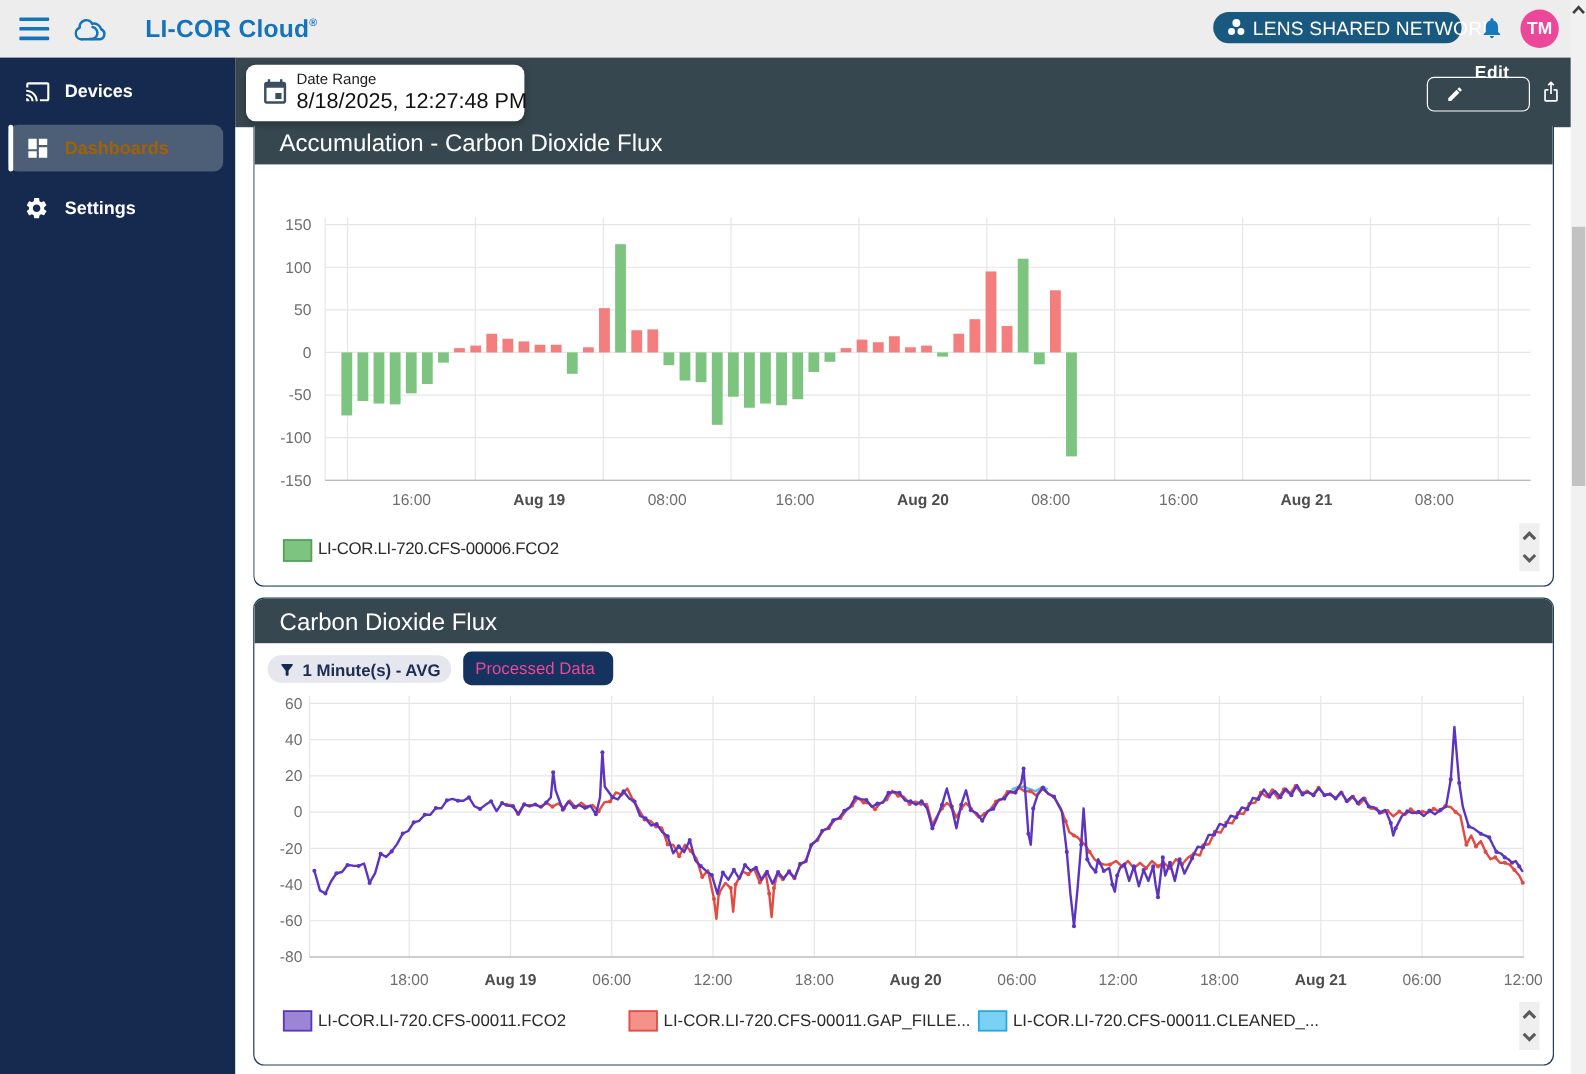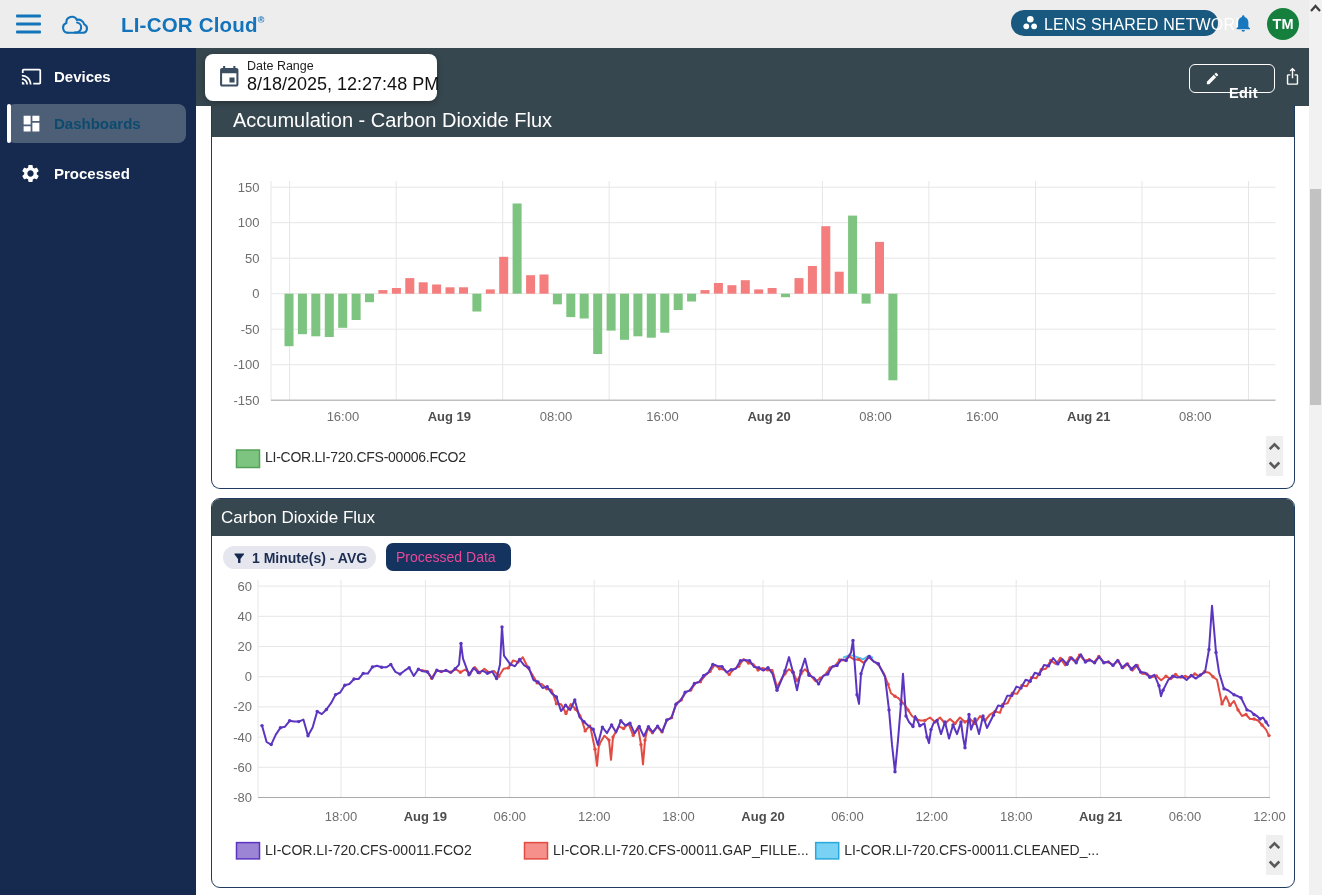--- a/index.html
+++ b/index.html
@@ -28,60 +28,60 @@
  <circle cx="8.3" cy="4.2" r="3.3" fill="#fff"></circle>
     <circle cx="4.3" cy="11.3" r="2.9" fill="#fff"></circle>
     <circle cx="12.1" cy="11.3" r="2.9" fill="#fff"></circle>
 </svg>
 <div class="abs" style="left:1044px;top:16px;font-size:16px;color:#fff;letter-spacing:0.15px;">LENS SHARED NETWORK</div>
 
 <svg class="abs" style="left:1232.5px;top:13px" width="20.5" height="20.5" viewBox="0 0 24 24">
  <path d="M12 22c1.1 0 2-.9 2-2h-4c0 1.1.89 2 2 2zM18 16v-5c0-3.07-1.64-5.64-4.5-6.32V4c0-.83-.67-1.5-1.5-1.5s-1.5.67-1.5 1.5v.68C7.63 5.36 6 7.92 6 11v5l-2 2v1h16v-1l-2-2z" fill="#1878be"></path>
 </svg>
 
-<div class="abs" style="left:1267px;top:8px;width:32px;height:32px;border-radius:50%;background:#15803d;color:#fff;font-size:14.5px;font-weight:bold;text-align:center;line-height:32px;">TM</div>
+<div class="abs" style="left:1267px;top:8px;width:32px;height:32px;border-radius:50%;background:#ec4899;color:#fff;font-size:14.5px;font-weight:bold;text-align:center;line-height:32px;">TM</div>
 
 <div class="abs" style="left:0;top:48px;width:196px;height:847px;background:#152a4e;"></div>
 
 <div class="abs" style="left:196px;top:48px;width:1113px;height:58px;background:#37474f;"></div>
 
 <svg class="abs" style="left:21px;top:66px" width="21" height="21" viewBox="0 0 24 24">
  <path d="M21 3H3c-1.1 0-2 .9-2 2v3h2V5h18v14h-7v2h7c1.1 0 2-.9 2-2V5c0-1.1-.9-2-2-2zM1 18v3h3c0-1.66-1.34-3-3-3zM1 14v2c2.76 0 5 2.24 5 5h2c0-3.87-3.13-7-7-7zM1 10v2c4.97 0 9 4.03 9 9h2c0-6.08-4.93-11-11-11z" fill="#fff"></path>
 </svg>
 <div class="abs" style="left:54px;top:68px;font-size:15px;font-weight:bold;color:#fff;">Devices</div>
 <div class="abs" style="left:7px;top:104px;width:179px;height:39px;background:#4c5f76;border-radius:8px;"></div>
 <div class="abs" style="left:7px;top:104px;width:4px;height:39px;background:#fff;border-radius:2px;"></div>
 <svg class="abs" style="left:21px;top:113px" width="21" height="21" viewBox="0 0 24 24">
  <path d="M3 13h8V3H3v10zm0 8h8v-6H3v6zm10 0h8V11h-8v10zm0-18v6h8V3h-8z" fill="#fff"></path>
 </svg>
-<div class="abs" style="left:54px;top:115px;font-size:15px;font-weight:bold;color:#0c4a6e;text-align:right;">Dashboards</div>
+<div class="abs" style="left:54px;top:115px;font-size:15px;font-weight:bold;color:#a16207;text-align:right;">Dashboards</div>
 <svg class="abs" style="left:20px;top:163px" width="21" height="21" viewBox="0 0 24 24">
  <path d="M19.14 12.94c.04-.3.06-.61.06-.94 0-.32-.02-.64-.07-.94l2.03-1.58c.18-.14.23-.41.12-.61l-1.92-3.32c-.12-.22-.37-.29-.59-.22l-2.39.96c-.5-.38-1.03-.7-1.62-.94l-.36-2.54c-.04-.24-.24-.41-.48-.41h-3.84c-.24 0-.43.17-.47.41l-.36 2.54c-.59.24-1.13.57-1.62.94l-2.39-.96c-.22-.08-.47 0-.59.22L2.74 8.87c-.12.21-.08.47.12.61l2.03 1.58c-.05.3-.09.63-.09.94s.02.64.07.94l-2.03 1.58c-.18.14-.23.41-.12.61l1.92 3.32c.12.22.37.29.59.22l2.39-.96c.5.38 1.03.7 1.62.94l.36 2.54c.05.24.24.41.48.41h3.84c.24 0 .44-.17.47-.41l.36-2.54c.59-.24 1.13-.56 1.62-.94l2.39.96c.22.08.47 0 .59-.22l1.92-3.32c.12-.22.07-.47-.12-.61l-2.01-1.58zM12 15.6c-1.98 0-3.6-1.62-3.6-3.6s1.62-3.6 3.6-3.6 3.6 1.62 3.6 3.6-1.62 3.6-3.6 3.6z" fill="#fff"></path>
 </svg>
-<div class="abs" style="left:54px;top:165px;font-size:15px;font-weight:bold;color:#fff;">Processed</div>
+<div class="abs" style="left:54px;top:165px;font-size:15px;font-weight:bold;color:#fff;">Settings</div>
 
 <div class="abs" style="left:1189px;top:64px;width:86px;height:29px;border:1.5px solid #fff;border-radius:6px;"></div>
 <svg class="abs" style="left:1205px;top:71px" width="15" height="15" viewBox="0 0 24 24">
  <path d="M3 17.25V21h3.75L17.81 9.94l-3.75-3.75L3 17.25zM20.71 7.04c.39-.39.39-1.02 0-1.41l-2.34-2.34c-.39-.39-1.02-.39-1.41 0l-1.83 1.83 3.75 3.75 1.83-1.83z" fill="#fff"></path>
 </svg>
-<div class="abs" style="left:1229px;top:85px;font-size:14.5px;font-weight:bold;color:#fff;letter-spacing:0.4px;">Edit</div>
+<div class="abs" style="left:1229px;top:53px;font-size:14.5px;font-weight:bold;color:#fff;letter-spacing:0.4px;">Edit</div>
 
 <svg class="abs" style="left:1284px;top:66px" width="17" height="22" viewBox="0 0 24 30">
  <path d="M16 8 l-1.42 1.42 -1.59-1.59 V19 h-1.98 V7.83 L9.42 9.42 8 8 l4-4 4 4z" fill="#fff" transform="translate(0,-2.2)"></path>
  <path d="M20 13 v11 c0 1.1-.9 2-2 2 H6 c-1.11 0-2-.9-2-2 V13 c0-1.11.89-2 2-2 h3 v2 H6 v11 h12 V13 h-3 v-2 h3 c1.1 0 2 .89 2 2z" fill="#fff"></path>
 </svg>
 
 <div class="abs" style="left:211px;top:105px;width:1084px;height:384px;background:#fff;border:1.5px solid #1f3c60;border-radius:0 0 9px 9px;border-top:none;overflow:hidden;">
   <div style="height:32px;background:#37474f;"></div>
 </div>
 <div class="abs" style="left:233px;top:109px;font-size:20px;color:#fff;">Accumulation - Carbon Dioxide Flux</div>
 <div class="abs" style="left:211px;top:498px;width:1084px;height:390px;background:#fff;border:1.5px solid #1f3c60;border-radius:9px;overflow:hidden;">
   <div style="height:37px;background:#37474f;"></div>
 </div>
-<div class="abs" style="left:221px;top:508px;font-size:17px;color:#fff;">Carbon Dioxide Flux</div>
+<div class="abs" style="left:233px;top:508px;font-size:20px;color:#fff;">Carbon Dioxide Flux</div>
 
 <div class="abs" style="left:223px;top:546px;width:153px;height:23px;background:#e6e6ef;border-radius:11.5px;"></div>
 <svg class="abs" style="left:232px;top:550.5px" width="14.5" height="14.5" viewBox="0 0 24 24">
  <path d="M4.25 5.61C6.27 8.2 10 13 10 13v6c0 .55.45 1 1 1h2c.55 0 1-.45 1-1v-6s3.72-4.8 5.74-7.39C20.25 4.95 19.78 4 18.95 4H5.04c-.83 0-1.3.95-.79 1.61z" fill="#15294e"></path>
 </svg>
 <div class="abs" style="left:252px;top:550px;font-size:14px;color:#1b2d50;font-weight:bold;">1 Minute(s) - AVG</div>
 <div class="abs" style="left:385.5px;top:542.5px;width:125px;height:28px;background:#14335e;border-radius:7px;"></div>
 <div class="abs" style="left:396px;top:548.5px;font-size:14px;color:#ec4899;">Processed Data</div>
 
 <div class="abs" style="left:205px;top:54px;width:232px;height:47px;background:#fff;border-radius:8px;box-shadow:0 2px 6px rgba(0,0,0,0.3);"></div>

